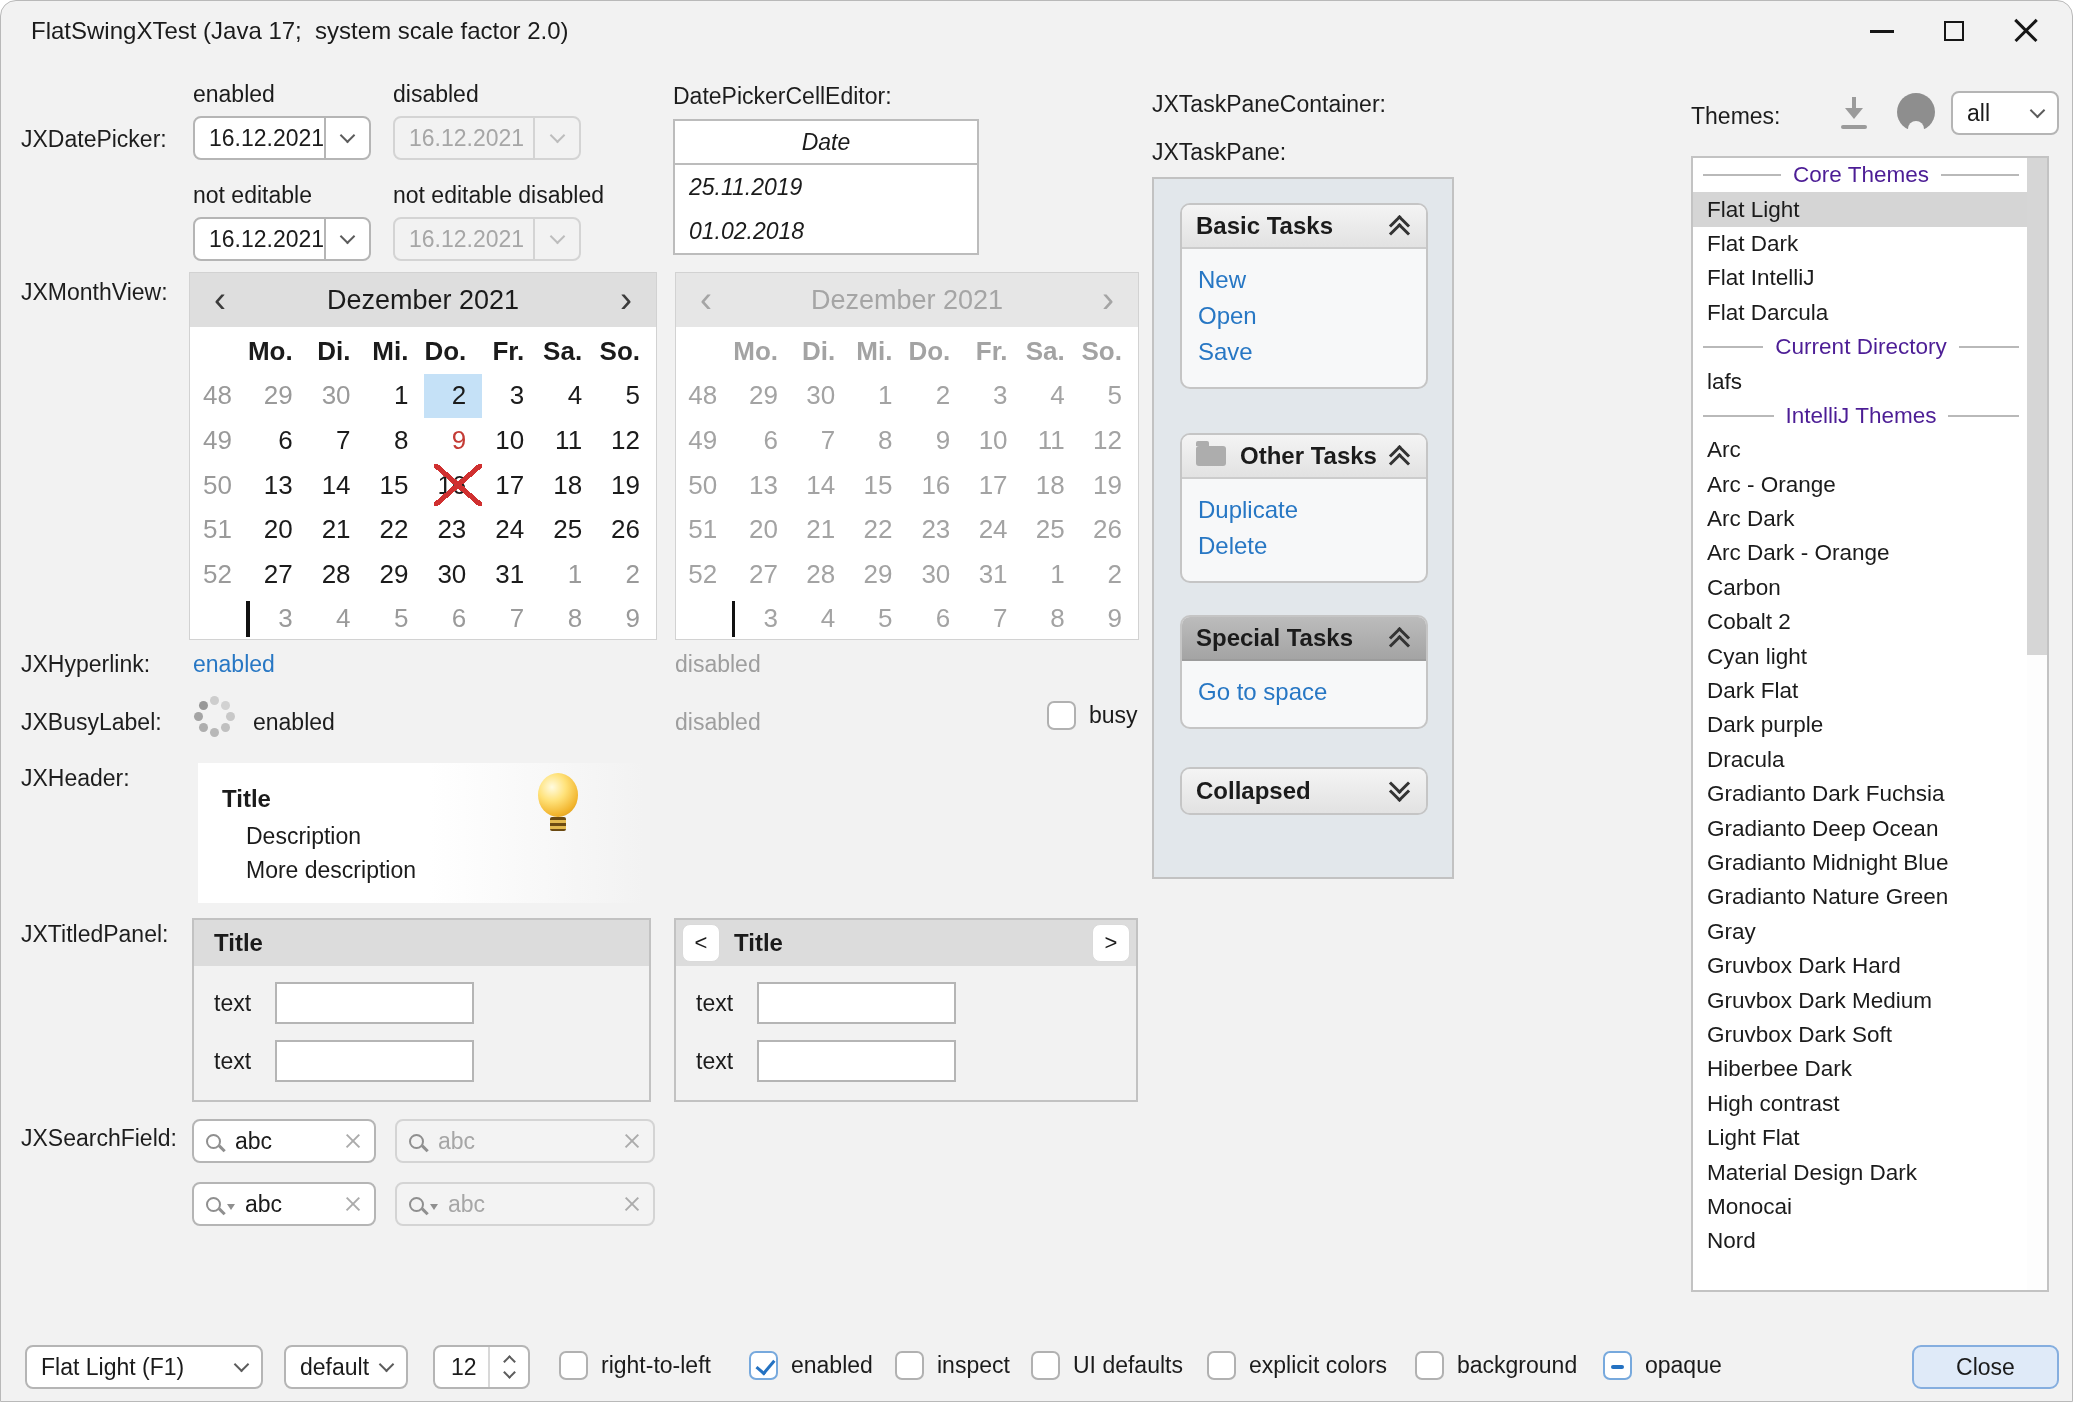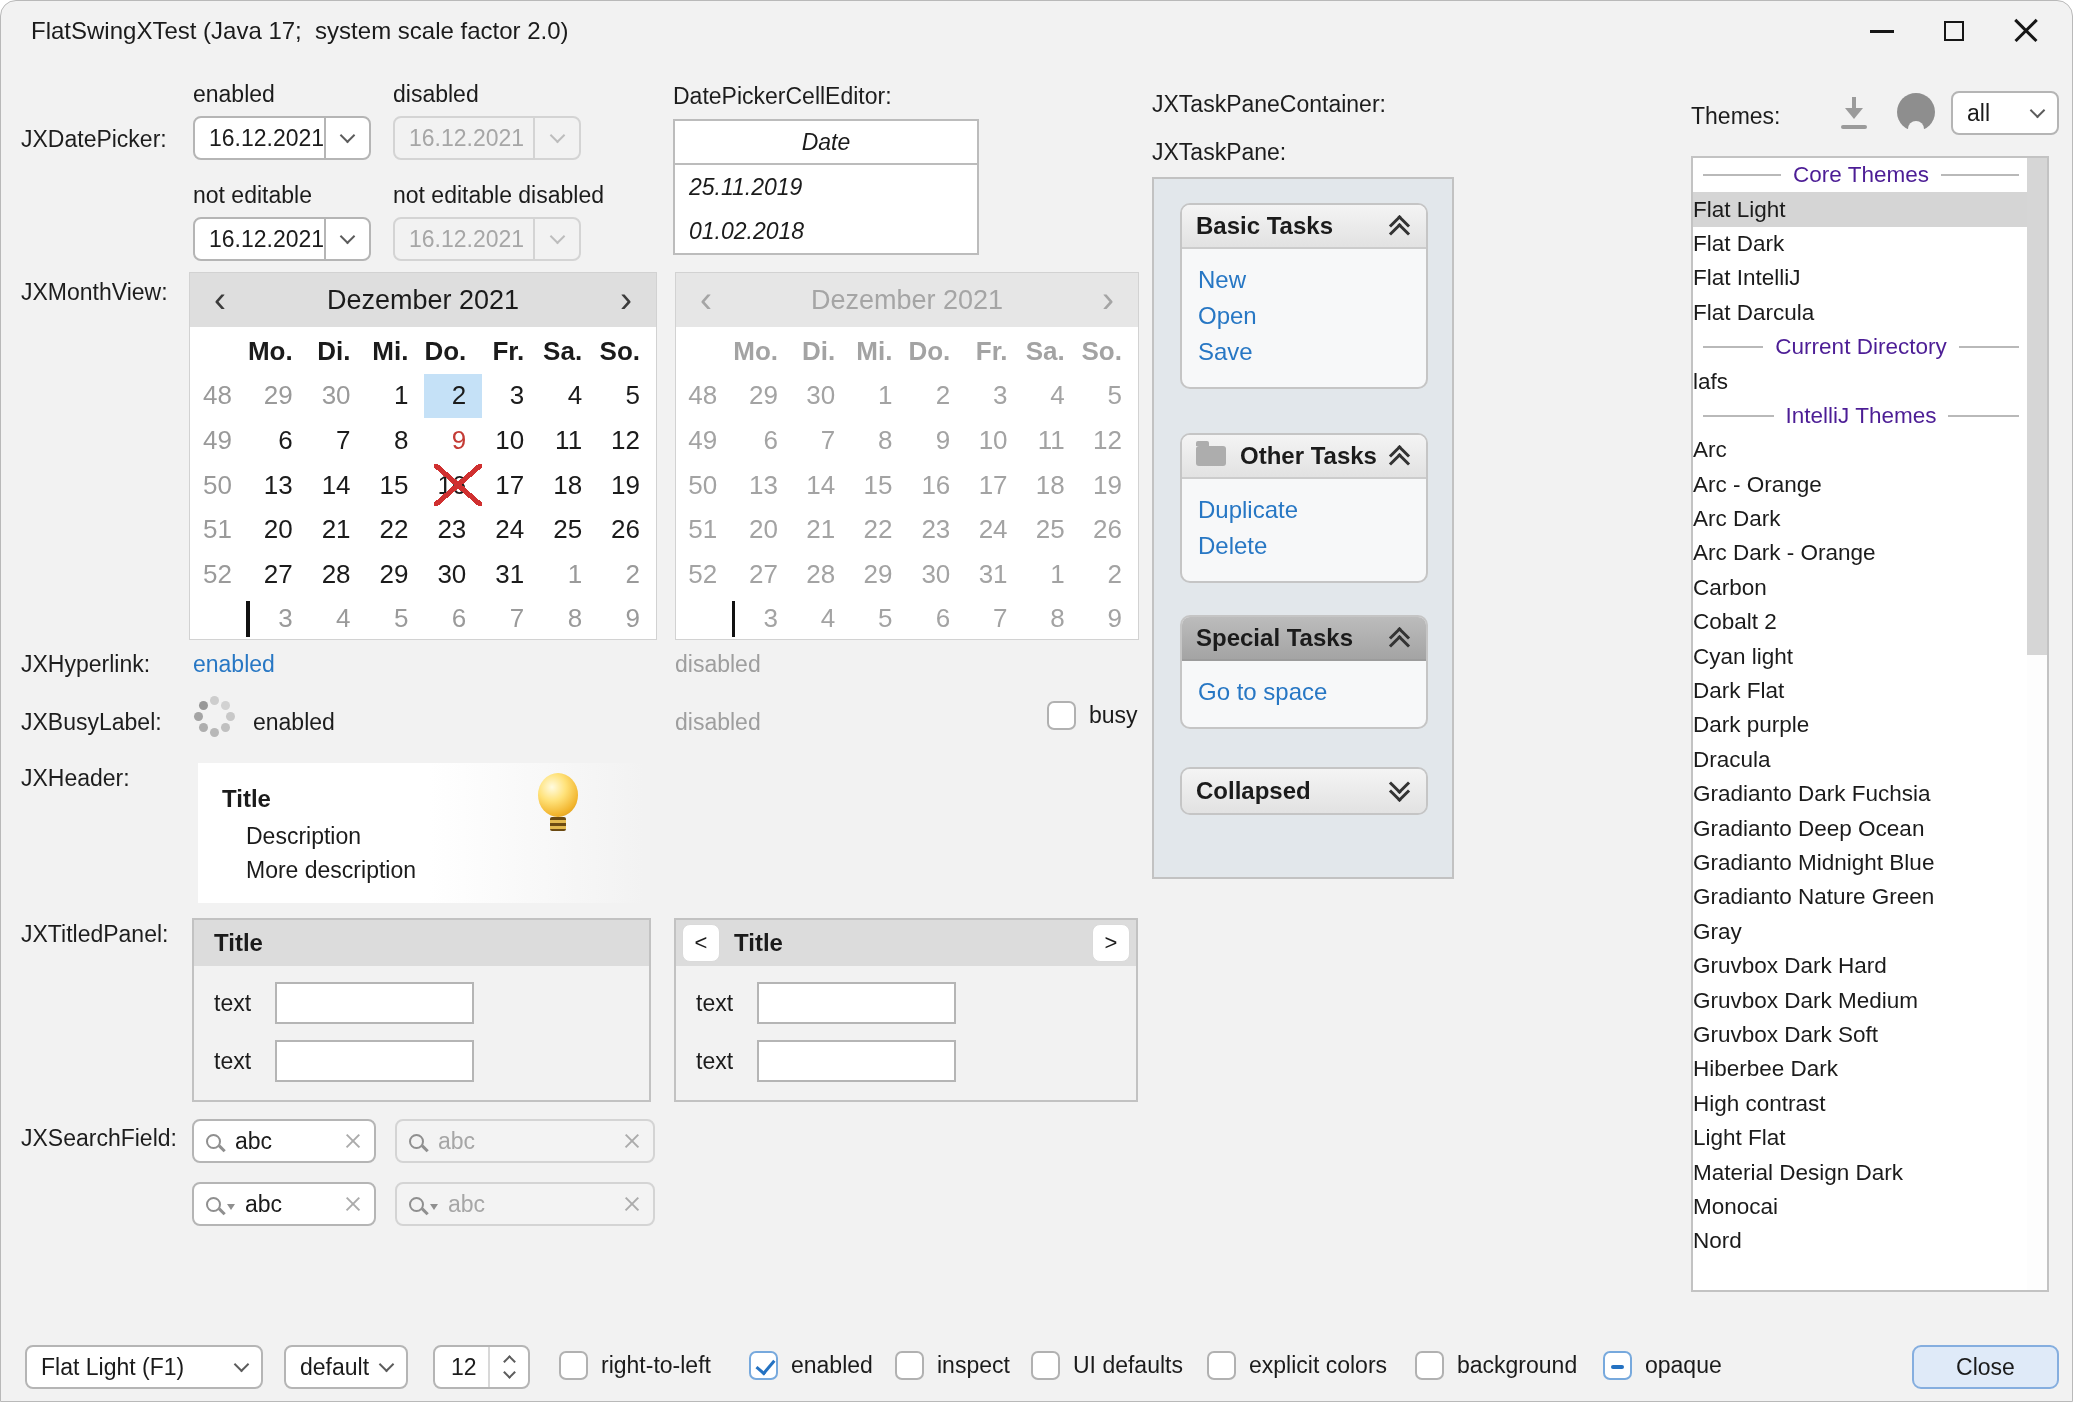--- a/index.html
+++ b/index.html
@@ -135,21 +135,21 @@
   
   .dlicon { position:absolute; left:1838px; top:96px; width:30px; height:34px; }
   .dlicon::before { content:""; position:absolute; left:13px; top:0; width:4px; height:13px; background:#9b9b9b; }
   .dlicon::after { content:""; position:absolute; left:6px; top:11px; border-left:9px solid transparent; border-right:9px solid transparent; border-top:11px solid #9b9b9b; }
   .dlicon i { position:absolute; bottom:2px; left:2px; right:2px; height:4px; background:#9b9b9b; border-radius:2px; }
   .gh { position:absolute; left:1896px; top:92px; width:38px; height:38px; border-radius:50%; background:#8e8e8e; }
   .gh::after { content:""; position:absolute; left:11px; bottom:0; width:16px; height:10px; background:#f2f2f2; border-radius:8px 8px 0 0; }
   .combo { background:#fff; border:2px solid #b5b5b5; border-radius:8px; height:44px; display:flex; align-items:center; padding:0 14px; font-size:23px; gap:12px; }
   .combo .chev { margin-left:auto; flex:none; }
   .tlist { position:absolute; left:1690px; top:155px; width:358px; height:1136px; background:#fff; border:2px solid #c3c3c3; overflow:hidden; }
-  .trow { height:34.4px; display:flex; align-items:center; font-size:22.5px; width:336px; }
+  .trow { height:34.4px; display:flex; align-items:center; padding-left:14px; font-size:22.5px; width:336px; }
   .trow.sel { background:#d5d5d5; }
   .trow.sep { color:#4c1d95; padding:0 10px; gap:12px; justify-content:center; }
   .trow.sep::before,.trow.sep::after { content:""; height:2px; background:#b9b9b9; flex:1; }
   .tscroll { position:absolute; top:0; right:0; bottom:0; width:20px; background:#fdfdfd; }
   .tthumb { position:absolute; top:0; right:0; width:20px; height:497px; background:#d6d6d6; }
 
   
   .spinbox { position:absolute; left:432px; top:1344px; width:97px; height:44px; background:#fff; border:2px solid #b5b5b5; border-radius:8px; display:flex; }
   .spinval { flex:1; display:flex; align-items:center; padding-left:16px; font-size:23px; }
   .spinbtns { width:40px; border-left:2px solid #d8d8d8; display:flex; flex-direction:column; align-items:center; justify-content:center; gap:5px; }

